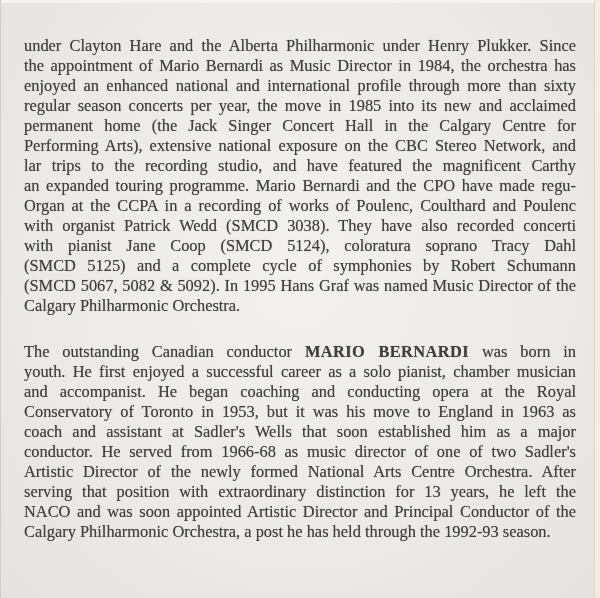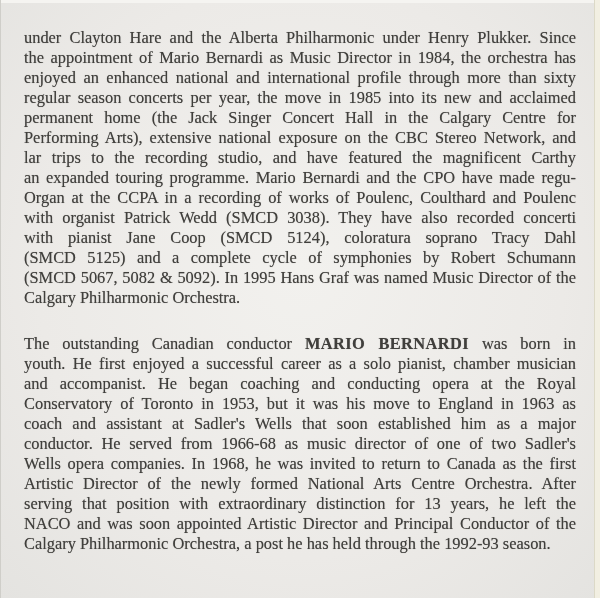--- a/index.html
+++ b/index.html
@@ -30,21 +30,21 @@
   }
   .scan-edge-right {
     position: absolute; top: 0; right: 0; width: 5px; height: 100%;
     background: var(--edge-strip, #f2efe2);
     border-left: 1px solid #dcd9c7;
   }
   .text-block {
     position: absolute;
     left: 24px;
     right: 24px;
-    top: 28px;
+    top: 36px;
     color: var(--ink, #403f3c);
     font-size: 16.4px;
     line-height: 20px;
     text-shadow: 0 0 0.7px rgba(64, 63, 60, 0.55);
   }
   .para + .para { margin-top: 26px; }
   .line {
     text-align: justify;
     text-align-last: justify;
     -moz-text-align-last: justify;
@@ -83,20 +83,19 @@
         <div class="line"><span>(SMCD 5067, 5082 &amp; 5092).  In 1995 Hans Graf was named Music Director of the</span></div>
         <div class="line last"><span>Calgary Philharmonic Orchestra.</span></div>
       </div>
       <div class="para">
         <div class="line"><span>The outstanding Canadian conductor </span><b>MARIO BERNARDI</b><span> was born in</span></div>
         <div class="line"><span>youth. He first enjoyed a successful career as a solo pianist, chamber musician</span></div>
         <div class="line"><span>and accompanist.  He began coaching and conducting opera at the Royal</span></div>
         <div class="line"><span>Conservatory of Toronto in 1953, but it was his move to England in 1963 as</span></div>
         <div class="line"><span>coach and assistant at Sadler's Wells that soon established him as a major</span></div>
         <div class="line"><span>conductor.  He served from 1966-68 as music director of one of two Sadler's</span></div>
-        <div class="line"><span>Wells opera companies.  In 1968, he was invited to return to Canada as the first</span></div>
         <div class="line"><span>Artistic Director of the newly formed National Arts Centre Orchestra.  After</span></div>
         <div class="line"><span>serving that position with extraordinary distinction for 13 years, he left the</span></div>
         <div class="line"><span>NACO and was soon appointed Artistic Director and Principal Conductor of the</span></div>
         <div class="line last"><span>Calgary Philharmonic Orchestra, a post he has held through the 1992-93 season.</span></div>
       </div>
     </div>
 </div>
 
 </body></html>

